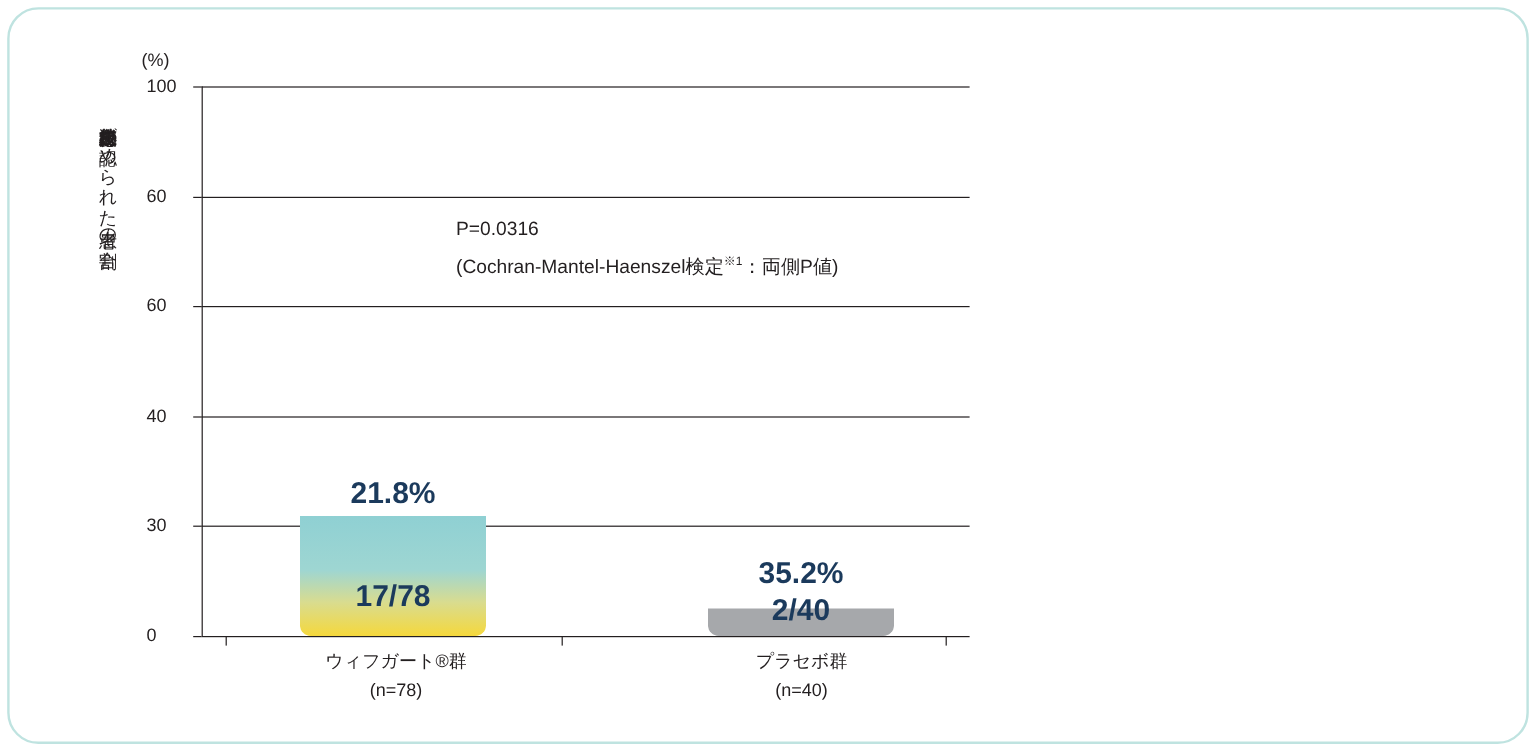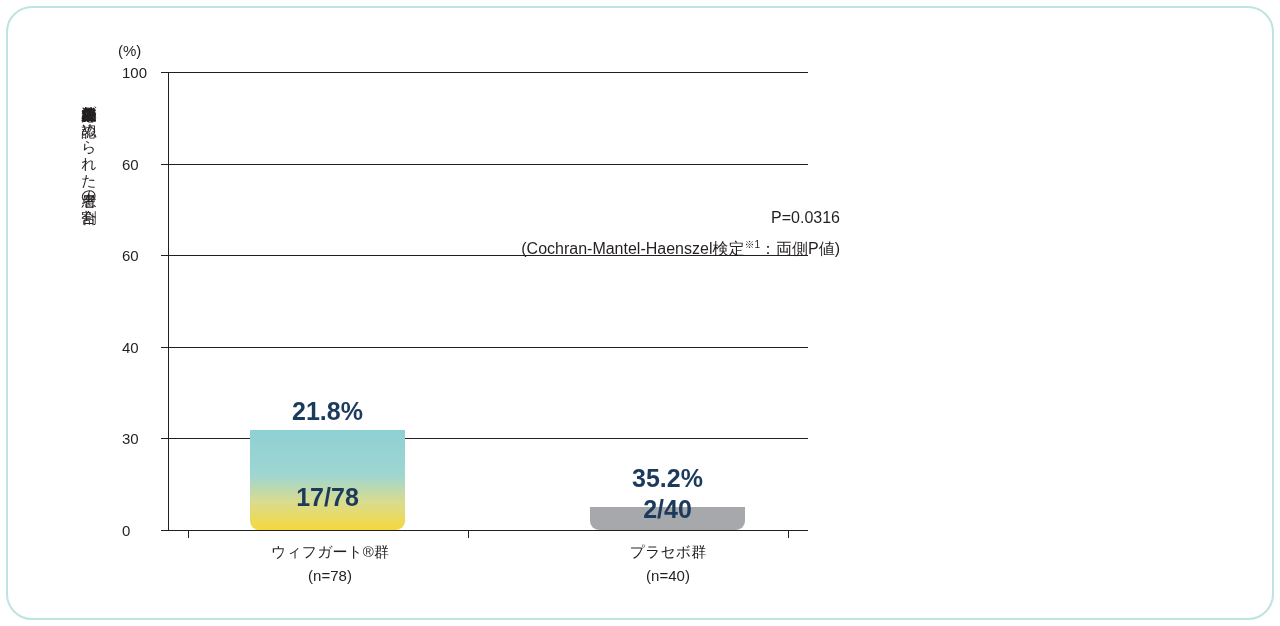--- a/index.html
+++ b/index.html
@@ -145,25 +145,24 @@
     width: 0;
     height: 8px;
     border-left: 1.4px solid #231f20;
   }
 
   .pvalue {
     position: absolute;
     left: 380px;
     top: 178px;
     width: 460px;
-    text-align: right;
+    text-align: left;
     font-size: 16px;
     line-height: 27px;
     color: #231f20;
-    margin-top: 26px;
   }
   .pvalue sup {
     font-size: 10px;
     vertical-align: super;
   }
 
   
   .note {
     position: absolute;
     left: 910px;

